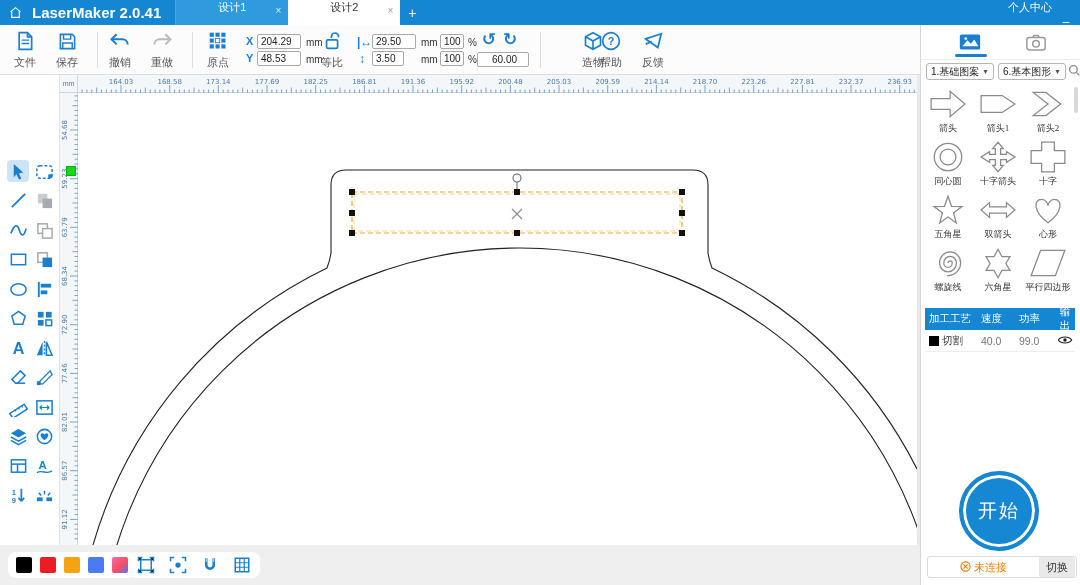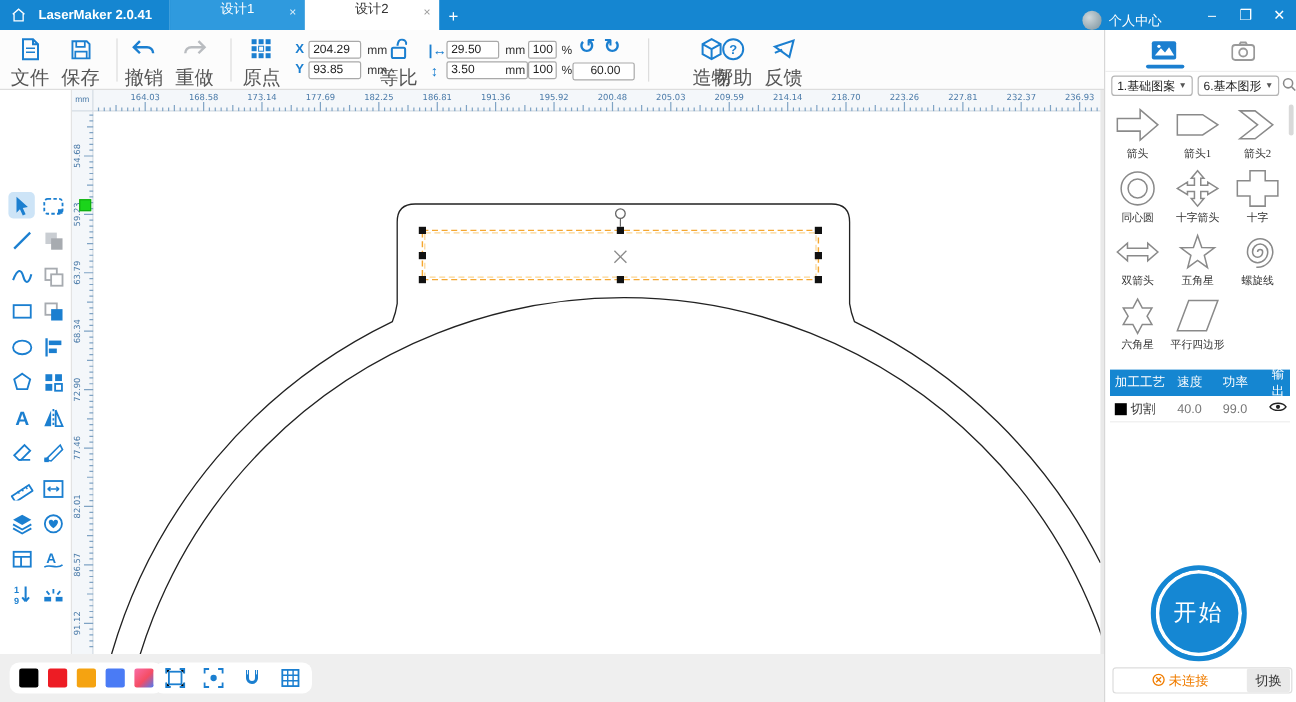--- a/index.html
+++ b/index.html
@@ -3,37 +3,37 @@
 <meta charset="utf-8">
 <style>
   * { margin:0; padding:0; box-sizing:border-box; }
   html,body { width:1080px; height:585px; overflow:hidden; background:#e9e9e9;
     font-family:"Liberation Sans", "DejaVu Sans", sans-serif; font-size:11px; color:#444; }
   .abs { position:absolute; }
 
   
   #titlebar { position:absolute; left:0; top:0; width:1080px; height:25px; background:#1586d1; display:flex; align-items:stretch; }
   .tb-home { width:30px; display:flex; align-items:center; justify-content:center; color:#fff; }
-  .tb-title { color:#fff; font-weight:bold; font-size:11px; display:flex; align-items:center; padding:0 14px 0 2px; border-right:1px solid #4aa5de; }
+  .tb-title { color:#fff; font-weight:bold; font-size:15px; display:flex; align-items:center; padding:0 14px 0 2px; border-right:1px solid #4aa5de; }
   .tb-tab { width:112px; display:flex; justify-content:center; position:relative; color:#fff; font-size:11px; cursor:default; }
   .tb-tab.inactive { background:#2f9ade; }
   .tb-tab.active { background:#ffffff; color:#333; }
   .tb-tab .x { position:absolute; right:7px; top:5px; font-size:10px; opacity:.85; }
   .tb-tab.active .x { color:#888; }
   .tb-plus { width:24px; display:flex; align-items:center; justify-content:center; color:#fff; font-size:14px; }
-  .tb-right { margin-left:auto; display:flex; align-items:flex-end; color:#fff; }
+  .tb-right { margin-left:auto; display:flex; align-items:flex-end; color:#fff;flex-direction:column; }
   .tb-avatar { width:16px; height:16px; border-radius:50%; background:radial-gradient(circle at 35% 35%, #cfd8dc, #78909c); margin-right:6px; }
   .tb-user { font-size:11px; margin-right:28px; }
   .tb-win { width:28px; height:25px; display:flex; align-items:center; justify-content:center; font-size:12px; }
 
   
   #ribbon { position:absolute; left:0; top:25px; width:920px; height:50px; background:#fcfcfc; border-bottom:1px solid #ddd; }
   .rb-btn { position:absolute; width:38px; text-align:center; top:4px; }
   .rb-btn .ric { height:24px; display:flex; align-items:center; justify-content:center; color:#1b7fd0; }
-  .rb-btn .rlb { font-size:16px; color:#555; margin-top:2px; }
+  .rb-btn .rlb { font-size:11px; color:#555; margin-top:2px; }
   .rb-sep { position:absolute; top:7px; width:1px; height:36px; background:#ddd; }
   .fld { position:absolute; height:15px; border:1px solid #a9a9a9; border-radius:2px; background:#fff; font-size:10px; color:#222; padding-left:3px; line-height:13px; }
   .flbl { position:absolute; font-size:10px; color:#333; }
   .xy { position:absolute; font-size:11px; font-weight:bold; color:#1b7fd0; }
   .arr { position:absolute; color:#1b7fd0; font-size:12px; font-weight:bold; }
   .rot { position:absolute; color:#1b7fd0; font-size:17px; font-weight:bold; }
 
   
   #lefttools { position:absolute; left:0; top:75px; width:60px; height:470px; background:#fff; border-right:1px solid #e3e3e3; }
   .lt { position:absolute; width:22px; height:22px; display:flex; align-items:center; justify-content:center; border-radius:4px; color:#1b7fd0; }
@@ -160,38 +160,38 @@
             <rect x="16" y="16" width="5" height="5"></rect>
           </g>
         </svg>
       </div>
     <div class="rlb">原点</div>
   </div>
   <span class="xy" style="left:246px; top:10px">X</span>
   <div class="fld" style="left:257px; top:9px; width:44px">204.29</div>
   <span class="flbl" style="left:306px; top:12px">mm</span>
   <span class="xy" style="left:246px; top:27px">Y</span>
-  <div class="fld" style="left:257px; top:26px; width:44px">93.85</div>
+  <div class="fld" style="left:257px; top:26px; width:44px">48.53</div>
   <span class="flbl" style="left:306px; top:29px">mm</span>
   <div class="rb-btn" style="left:313px">
     <div class="ric">
         <svg width="17" height="19" viewBox="0 0 20 22">
           <rect x="3" y="9" width="13" height="10" rx="1.5" fill="none" stroke="#1b7fd0" stroke-width="2"></rect>
           <path d="M6 9 V6 a4 4 0 0 1 8 0" fill="none" stroke="#1b7fd0" stroke-width="2" transform="translate(3,-1) rotate(14 10 6)"></path>
         </svg>
       </div>
     <div class="rlb">等比</div>
   </div>
   <span class="arr" style="left:357px; top:10px">|↔|</span>
   <div class="fld" style="left:372px; top:9px; width:44px">29.50</div>
   <span class="flbl" style="left:421px; top:12px">mm</span>
   <div class="fld" style="left:440px; top:9px; width:24px">100</div>
   <span class="flbl" style="left:468px; top:12px">%</span>
   <span class="arr" style="left:359px; top:27px">↕</span>
-  <div class="fld" style="left:372px; top:26px; width:68px">3.50</div>
+  <div class="fld" style="left:372px; top:26px; width:32px">3.50</div>
   <span class="flbl" style="left:421px; top:29px">mm</span>
   <div class="fld" style="left:440px; top:26px; width:24px">100</div>
   <span class="flbl" style="left:468px; top:29px">%</span>
   <span class="rot" style="left:482px; top:4px">↺</span>
   <span class="rot" style="left:503px; top:4px">↻</span>
   <div class="fld" style="left:477px; top:27px; width:52px; text-align:center">60.00</div>
   <div class="rb-sep" style="left:540px"></div>
   <div class="rb-btn" style="left:574px">
     <div class="ric">
         <svg width="20" height="20" viewBox="0 0 24 24">
@@ -810,29 +810,35 @@
       <div class="shape-lbl">十字箭头</div>
     </div>
     <div class="shape-cell">
       <svg width="38" height="34" viewBox="0 0 36 32">
           <path d="M12 2 H24 V10 H34 V22 H24 V30 H12 V22 H2 V10 H12 Z"></path>
         </svg>
       <div class="shape-lbl">十字</div>
     </div>
     <div class="shape-cell">
       <svg width="38" height="34" viewBox="0 0 36 32">
+          <path d="M18 3 L21.3 12.5 L31.3 12.7 L23.3 18.7 L25.8 28.3 L18 22.6 L10.2 28.3 L12.7 18.7 L4.7 12.7 L14.7 12.5 Z"></path>
+        </svg>
+      <div class="shape-lbl">五角星</div>
+    </div>
+    <div class="shape-cell">
+      <svg width="38" height="34" viewBox="0 0 36 32">
           <path d="M2 16 L10 9 V13 H26 V9 L34 16 L26 23 V19 H10 V23 Z"></path>
         </svg>
       <div class="shape-lbl">双箭头</div>
     </div>
     <div class="shape-cell">
       <svg width="38" height="34" viewBox="0 0 36 32">
-          <path d="M18 3 L21.3 12.5 L31.3 12.7 L23.3 18.7 L25.8 28.3 L18 22.6 L10.2 28.3 L12.7 18.7 L4.7 12.7 L14.7 12.5 Z"></path>
-        </svg>
-      <div class="shape-lbl">五角星</div>
+          <path d="M18 28 C4 18 4 6 12 6 C16 6 18 10 18 12 C18 10 20 6 24 6 C32 6 32 18 18 28 Z"></path>
+        </svg>
+      <div class="shape-lbl">心形</div>
     </div>
     <div class="shape-cell">
       <svg width="38" height="34" viewBox="0 0 36 32">
           <path d="M18 16 a2 2 0 0 1 4 0 a4 4.2 0 0 1 -8 0 a6 6.3 0 0 1 12 0 a8 8.4 0 0 1 -16 0 a10 10.5 0 0 1 20 0 a12 12.6 0 0 1 -13 12"></path>
         </svg>
       <div class="shape-lbl">螺旋线</div>
     </div>
     <div class="shape-cell">
       <svg width="38" height="34" viewBox="0 0 36 32">
           <path d="M18 3 L21.75 10 L29.3 10 L25.5 16.5 L29.3 23 L21.75 23 L18 30 L14.25 23 L6.7 23 L10.5 16.5 L6.7 10 L14.25 10 Z"></path>

